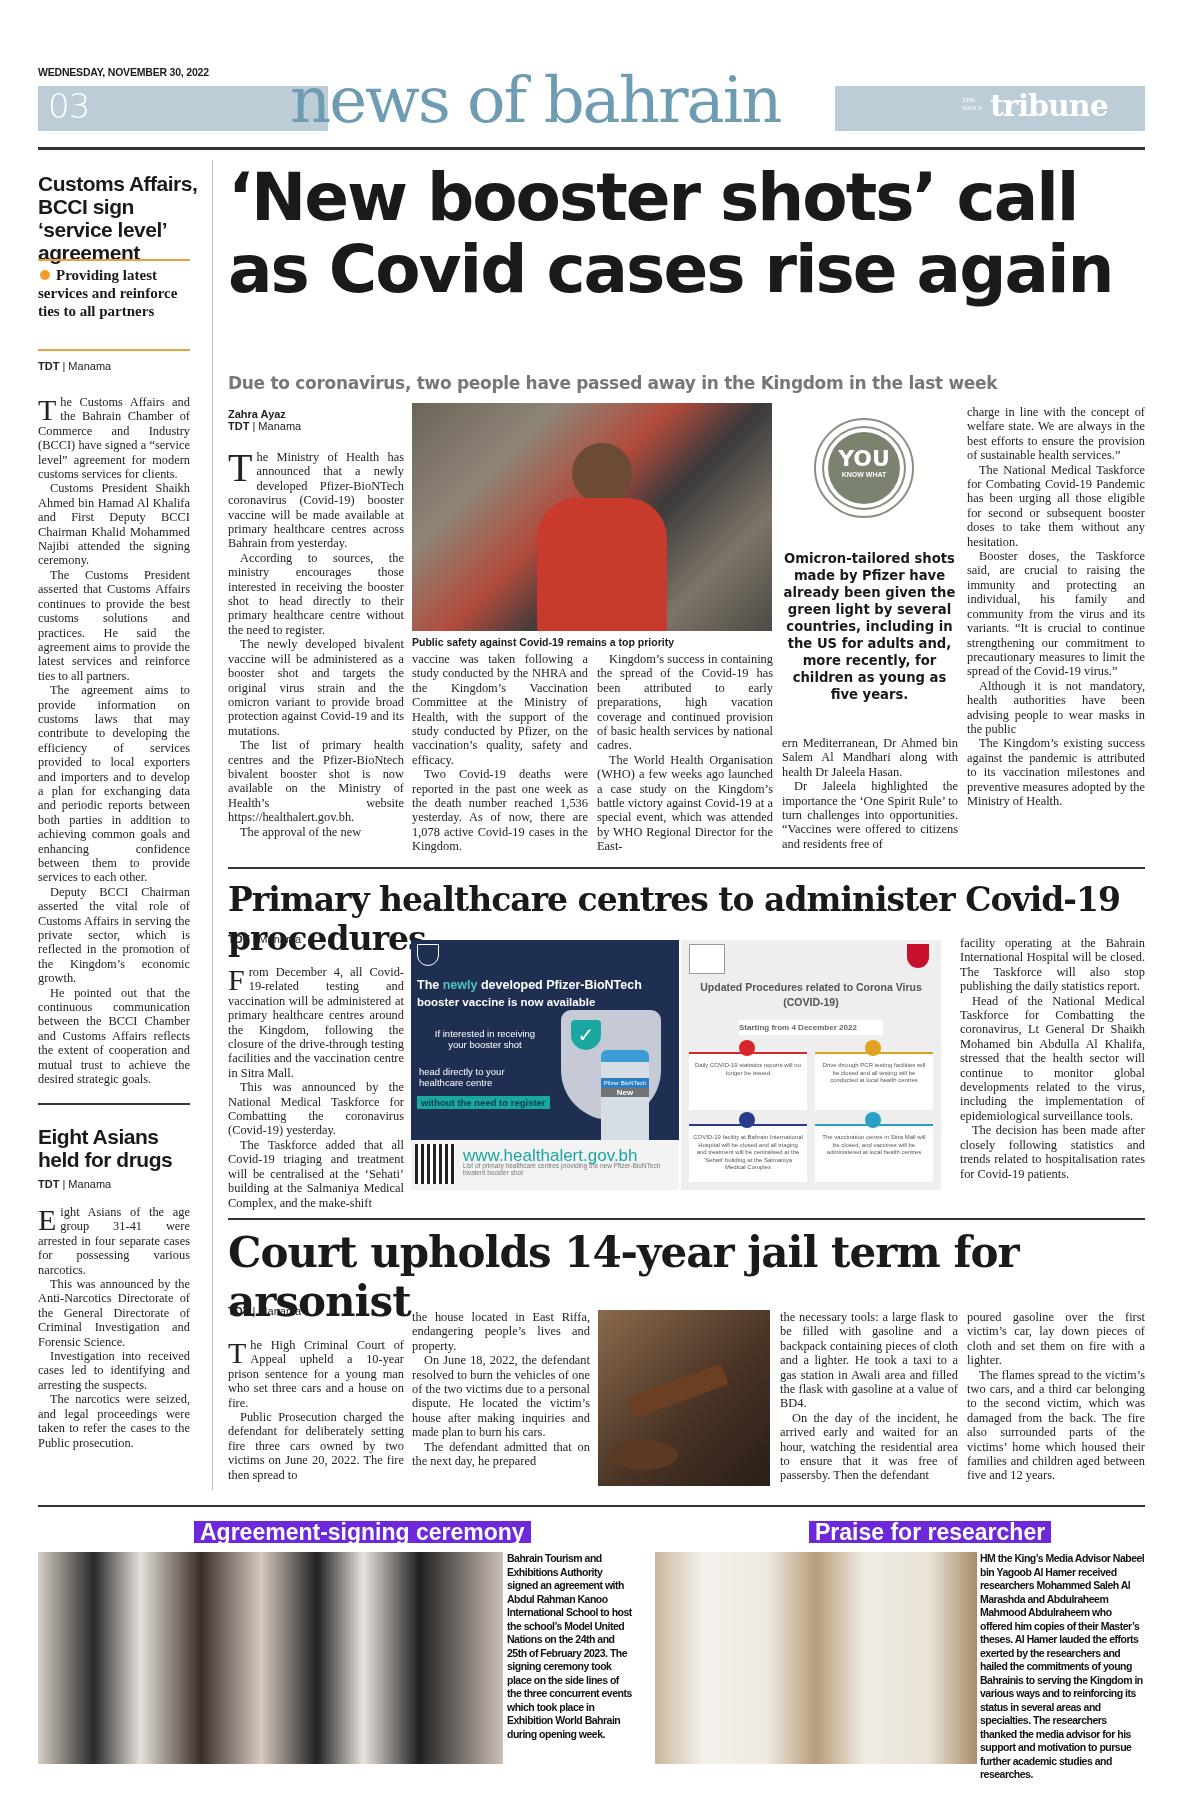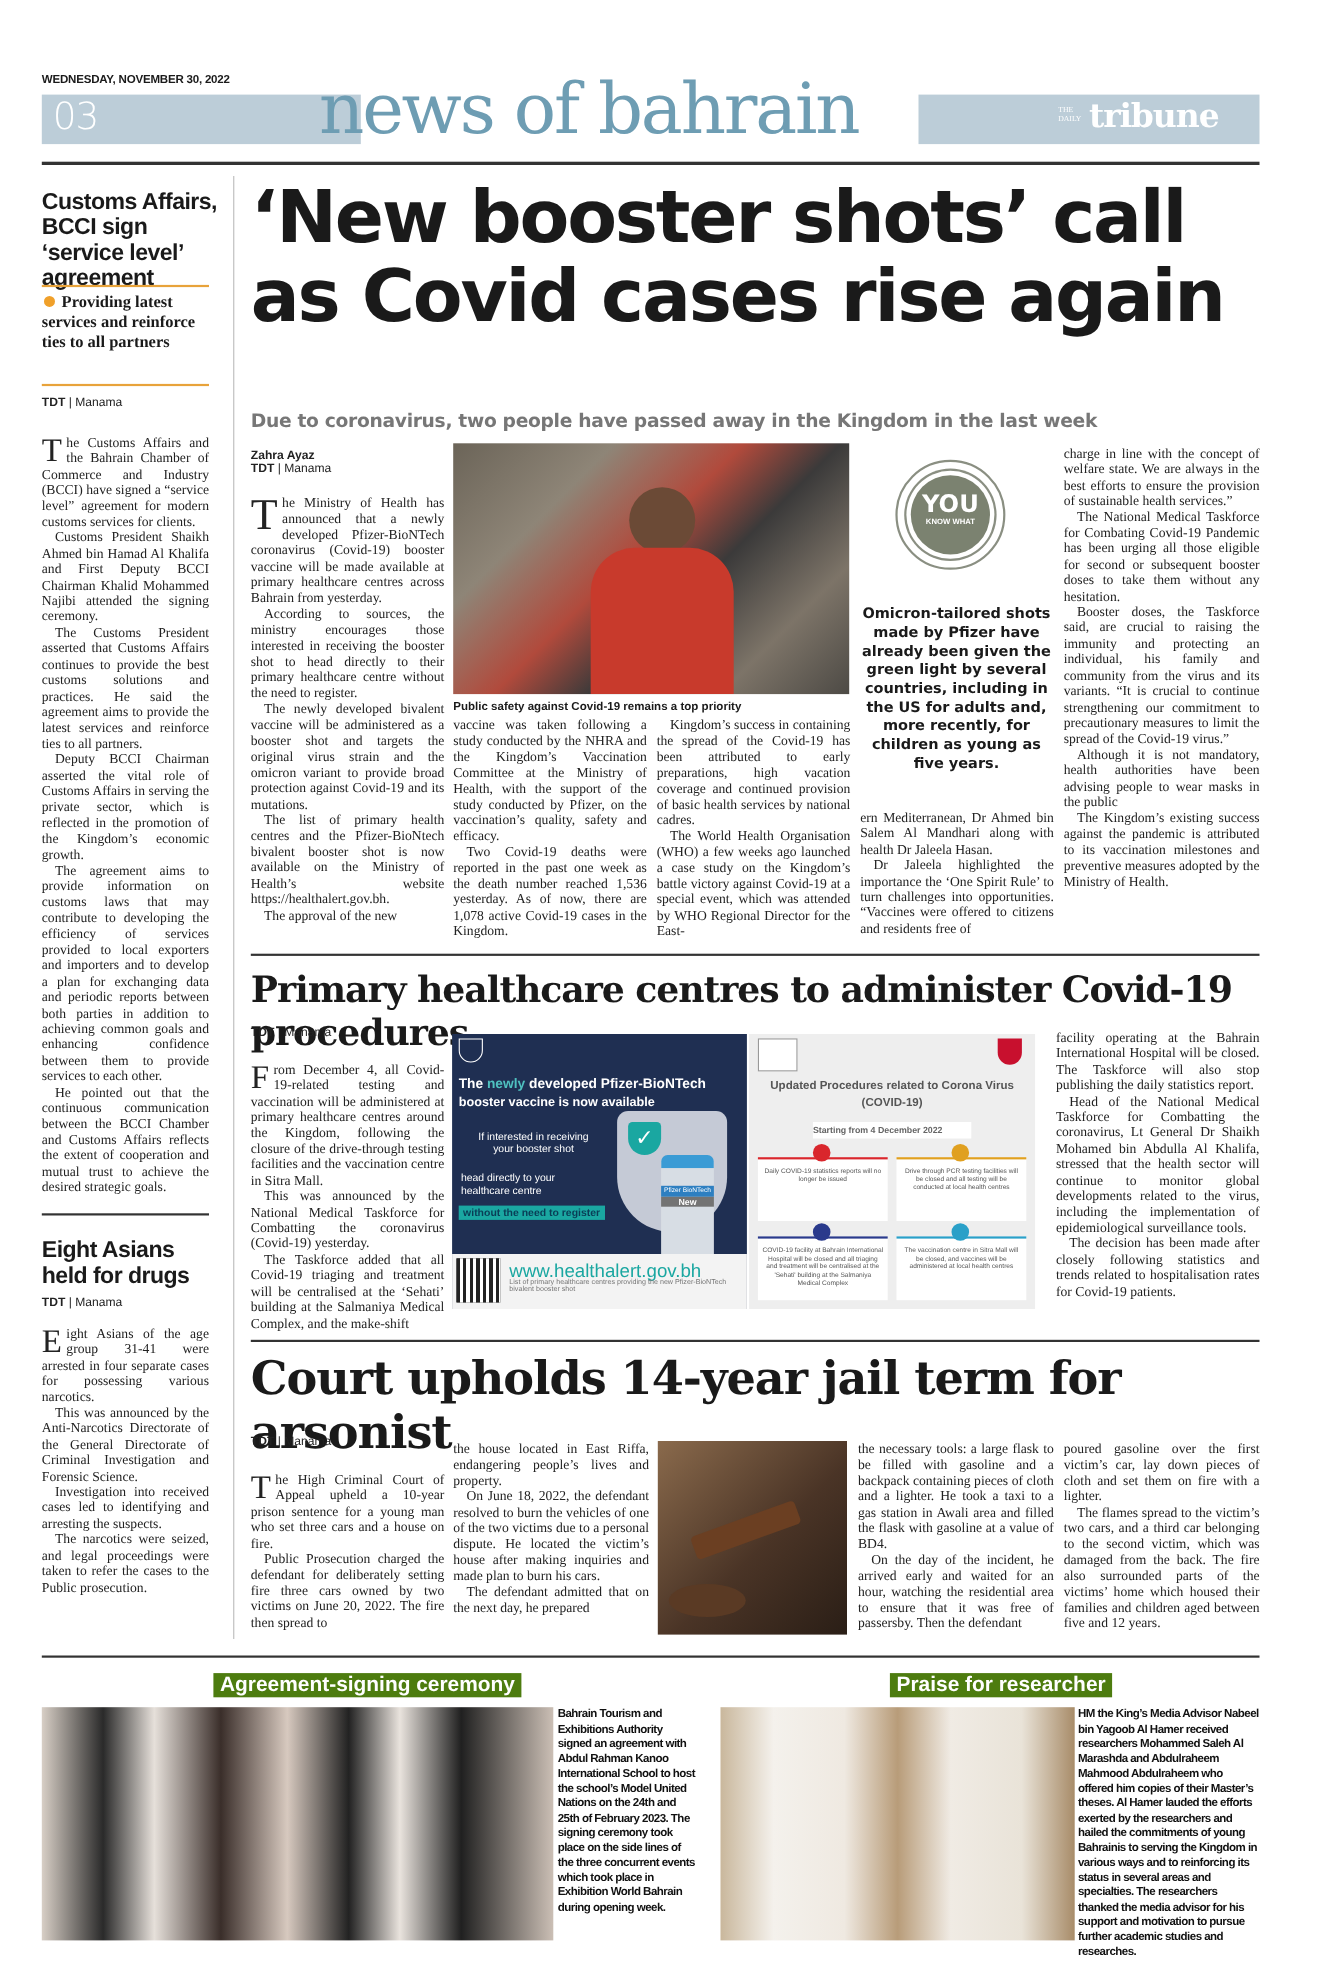--- a/index.html
+++ b/index.html
@@ -43,21 +43,21 @@
   .you-inner { position: absolute; left: 12px; top: 12px; width: 72px; height: 72px; border-radius: 50%; background: #7b8270; box-shadow: 0 0 0 4px #fff, 0 0 0 6px #8a8f82; color: #fff; text-align: center; }
   .you-inner .you { font-family: "DejaVu Sans", sans-serif; font-weight: 900; font-size: 22px; margin-top: 14px; }
   .you-inner .kw { font-family: "Liberation Sans", sans-serif; font-weight: bold; font-size: 7px; }
   .pullquote { left: 782px; top: 550px; width: 175px; text-align: center; font-family: "DejaVu Sans", sans-serif; font-weight: bold; font-size: 13.2px; line-height: 17px; }
 
   .sec-head { font-family: "DejaVu Serif", serif; font-weight: bold; letter-spacing: -1px; }
 
   .infographic-l { left: 411px; top: 940px; width: 268px; height: 250px; background: #1f2f52; color: #fff; font-family: "Liberation Sans", sans-serif; }
   .infographic-r { left: 681px; top: 940px; width: 260px; height: 250px; background: #eeeeee; font-family: "Liberation Sans", sans-serif; }
 
-  .red-label { background: #4d7c0f; color: #fff; font-family: "Liberation Sans", sans-serif; font-weight: bold; font-size: 19px; padding: 0 6px; height: 22px; line-height: 22px; }
+  .red-label { background: #6d28d9; color: #fff; font-family: "Liberation Sans", sans-serif; font-weight: bold; font-size: 23px; padding: 0 6px; height: 22px; line-height: 22px; }
   .small-cap-text { font-family: "Liberation Sans", sans-serif; font-size: 10.5px; line-height: 13.5px; font-weight: bold; color: #111; }
 </style>
 </head>
 <body>
 
 <div class="abs dateline sans">WEDNESDAY, NOVEMBER 30, 2022</div>
 <div class="abs mast-band-left"></div>
 <div class="abs page-num">03</div>
 <div class="abs mast-title">news of bahrain</div>
 <div class="abs mast-band-right"></div>
@@ -74,22 +74,22 @@
   <span class="bullet"></span><span>Providing latest services and reinforce ties to all partners</span>
 </div>
 <div class="rule-orange" style="left:38px; top:349px; width:152px;"></div>
 <div class="abs byline" style="left:38px; top:360px;">
   <b>TDT</b> <span>| Manama</span>
 </div>
 <div class="abs body-text" style="left:38px; top:395px; width:152px;">
   <p class="first"><span class="dropcap small">T</span><span>he Customs Affairs and the Bahrain Chamber of Commerce and Industry (BCCI) have signed a “service level” agreement for modern customs services for clients.</span></p>
   <p>Customs President Shaikh Ahmed bin Hamad Al Khalifa and First Deputy BCCI Chairman Khalid Mohammed Najibi attended the signing ceremony.</p>
   <p>The Customs President asserted that Customs Affairs continues to provide the best customs solutions and practices. He said the agreement aims to provide the latest services and reinforce ties to all partners.</p>
+  <p>The agreement aims to provide information on customs laws that may contribute to developing the efficiency of services provided to local exporters and importers and to develop a plan for exchanging data and periodic reports between both parties in addition to achieving common goals and enhancing confidence between them to provide services to each other.</p>
   <p>Deputy BCCI Chairman asserted the vital role of Customs Affairs in serving the private sector, which is reflected in the promotion of the Kingdom’s economic growth.</p>
-  <p>The agreement aims to provide information on customs laws that may contribute to developing the efficiency of services provided to local exporters and importers and to develop a plan for exchanging data and periodic reports between both parties in addition to achieving common goals and enhancing confidence between them to provide services to each other.</p>
   <p>He pointed out that the continuous communication between the BCCI Chamber and Customs Affairs reflects the extent of cooperation and mutual trust to achieve the desired strategic goals.</p>
 </div>
 
 <div class="rule-dark" style="left:38px; top:1103px; width:152px;"></div>
 <div class="abs lc-head cond" style="top:1125px;">Eight Asians held for drugs</div>
 <div class="abs byline" style="left:38px; top:1178px;">
   <b>TDT</b> <span>| Manama</span>
 </div>
 <div class="abs body-text" style="left:38px; top:1205px; width:152px;">
   <p class="first"><span class="dropcap small">E</span><span>ight Asians of the age group 31-41 were arrested in four separate cases for possessing various narcotics.</span></p>

